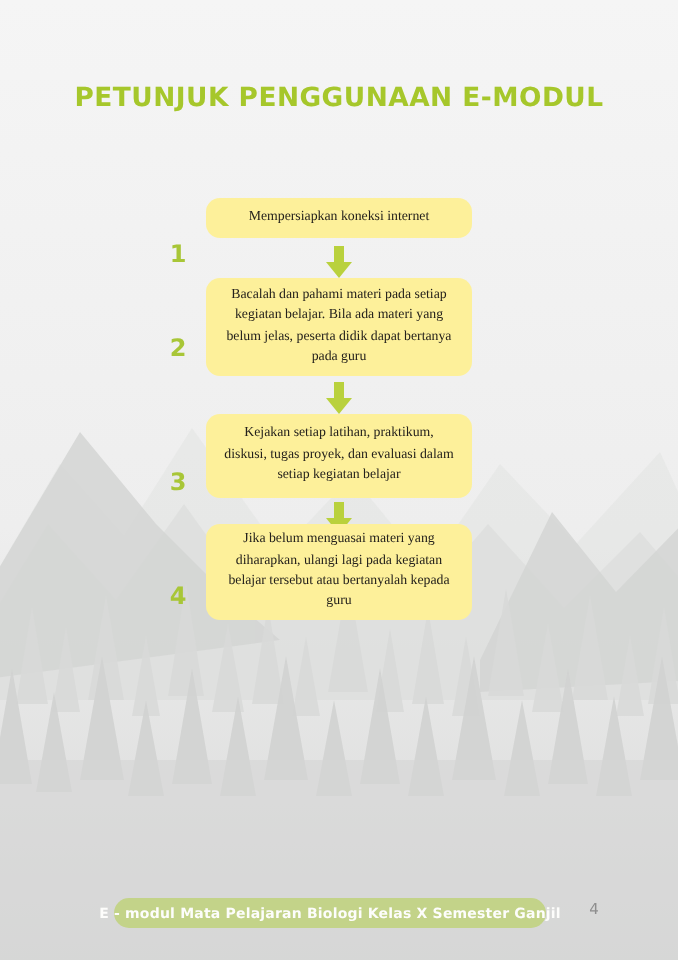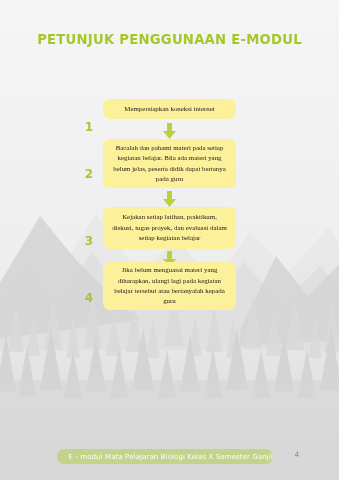--- a/index.html
+++ b/index.html
@@ -39,21 +39,21 @@
     top: 33px;
     width: 339px;
     text-align: center;
   }
   .doc-title {
     font-family: "DejaVu Sans", sans-serif;
     font-size: 13.2px;
     font-weight: bold;
     letter-spacing: 0.25px;
     color: #a6c72b;
-    margin: 0;
+    margin: 10px;
     line-height: 1.1;
   }
   .intro {
     position: absolute;
     left: 28px;
     top: 56px;
     width: 283px;
     font-size: 7.4px;
     line-height: 1.55;
     color: #2b2b2b;
@@ -105,21 +105,22 @@
   .footer-pill {
     position: absolute;
     left: 57px;
     top: 449px;
     width: 216px;
     height: 15px;
     background: #c3d389;
     border-radius: 8px;
     display: flex;
     align-items: center;
-    justify-content: flex-end;
+    justify-content: center;
+    font-weight: bold;
   }
   .footer-text {
     font-family: "DejaVu Sans", sans-serif;
     font-size: 7px;
     color: #fdfdfb;
     letter-spacing: 0.1px;
     white-space: nowrap;
   }
   .page-num {
     position: absolute;

